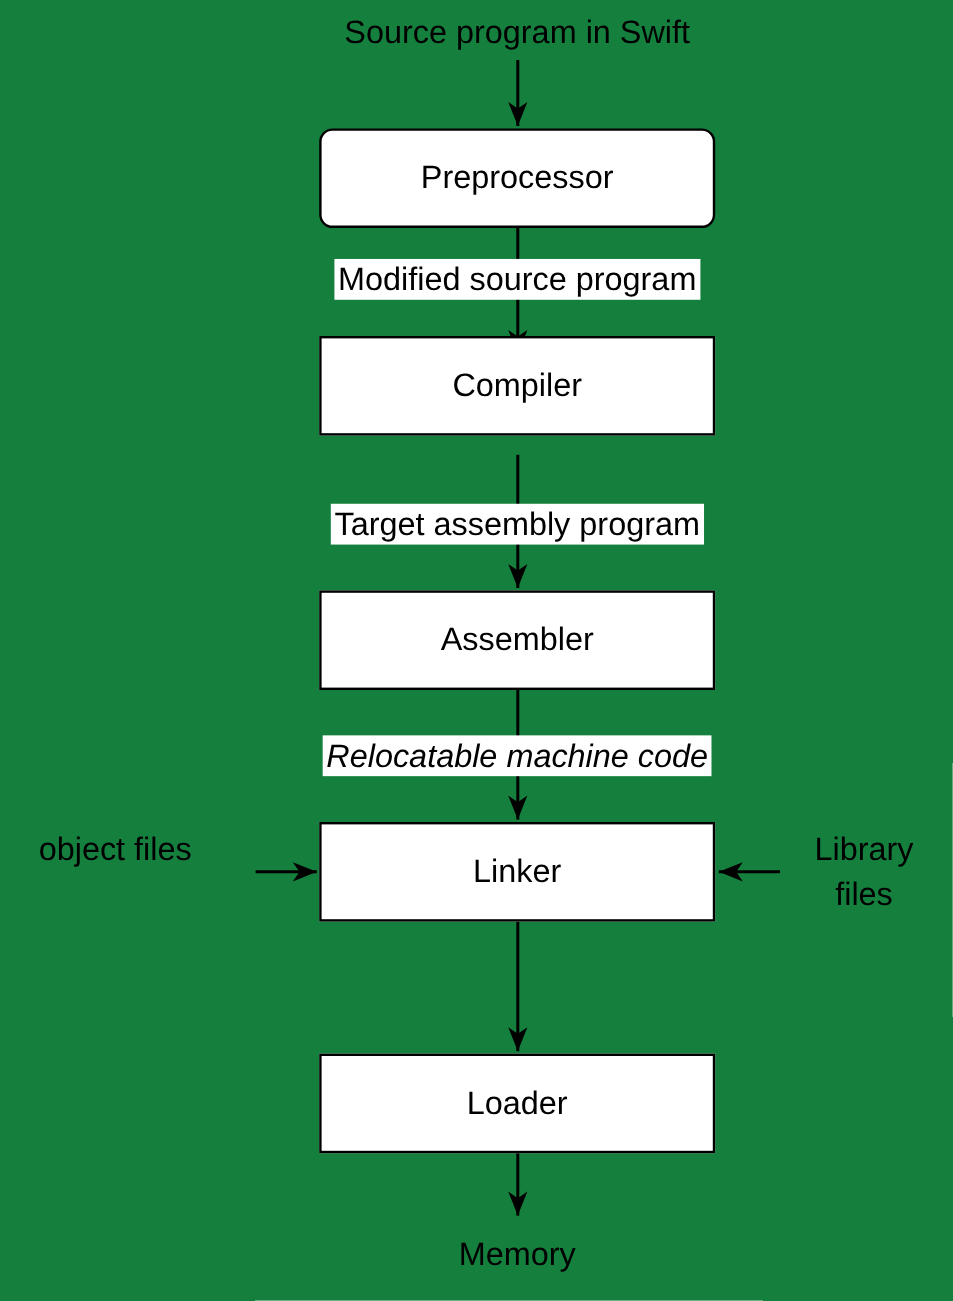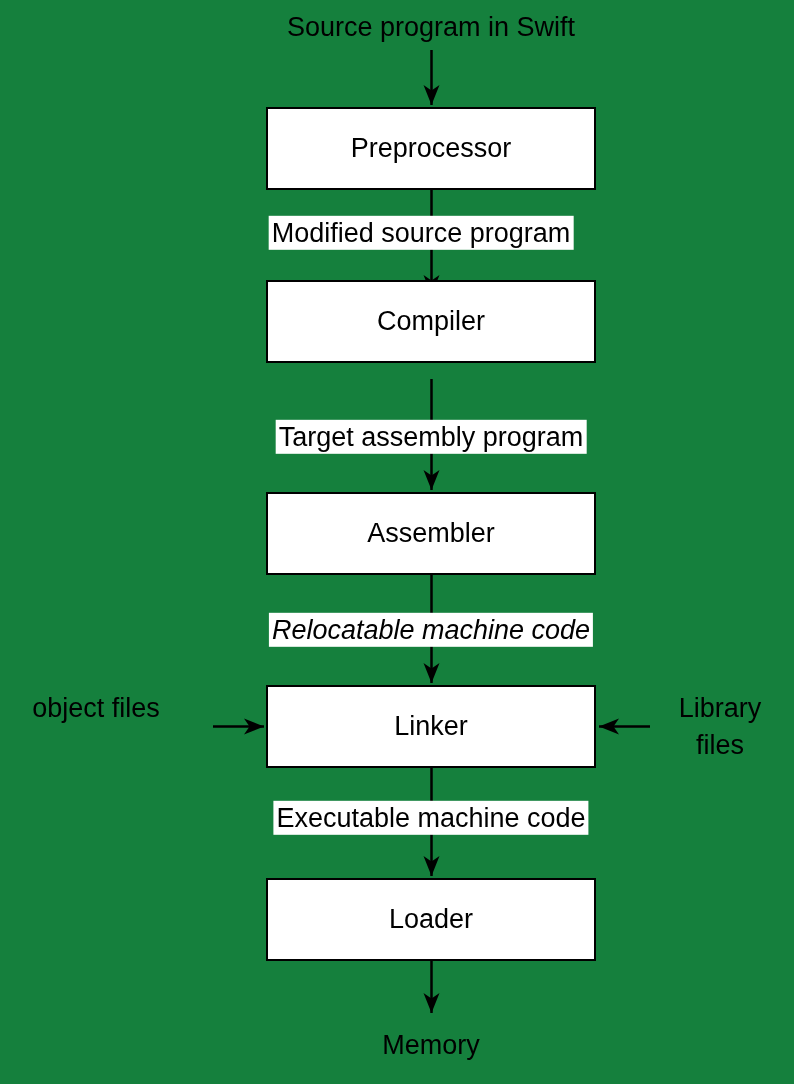--- a/index.html
+++ b/index.html
@@ -82,37 +82,36 @@
     <line x1="431.5" y1="574" x2="431.5" y2="683" stroke="#000000" stroke-width="2.5" marker-end="url(#arrowhead)"></line>
     <line x1="431.5" y1="767" x2="431.5" y2="876" stroke="#000000" stroke-width="2.5" marker-end="url(#arrowhead)"></line>
     <line x1="431.5" y1="960" x2="431.5" y2="1013" stroke="#000000" stroke-width="2.5" marker-end="url(#arrowhead)"></line>
 
     <line x1="213" y1="726.5" x2="264" y2="726.5" stroke="#000000" stroke-width="2.5" marker-end="url(#arrowhead)"></line>
     <line x1="650" y1="726.5" x2="599" y2="726.5" stroke="#000000" stroke-width="2.5" marker-end="url(#arrowhead)"></line>
   </svg>
 
   <div class="terminal-label" style="left:431px; top:27px;">Source program in Swift</div>
 
-  <div class="node-box" style="top:107px;">Preprocessor</div>
+  <div class="node-box" style="top:107px;border-radius:11px;">Preprocessor</div>
 
   <div class="node-box" style="top:280px;">Compiler</div>
 
   <div class="node-box" style="top:492px;">Assembler</div>
 
   <div class="node-box" style="top:685px;">Linker</div>
 
   <div class="node-box" style="top:878px;">Loader</div>
 
-  <div class="flow-label" style="left:421px; top:233px;">Modified source program</div>
+  <div class="flow-label" style="left:431px; top:233px;">Modified source program</div>
 
   <div class="flow-label" style="left:431px; top:437px;">Target assembly program</div>
 
   <div class="flow-label" style="left:431px; top:630px;font-style:italic;">Relocatable machine code</div>
 
-  <div class="flow-label" style="left:431px; top:818px;">Executable machine code</div>
 
   <div class="side-label" style="left:6px; top:690px; width:180px;">
     <span>object files</span>
   </div>
 
   <div class="side-label" style="left:650px; top:690px; width:140px;">
     <span>Library</span>
     <span>files</span>
   </div>
 

